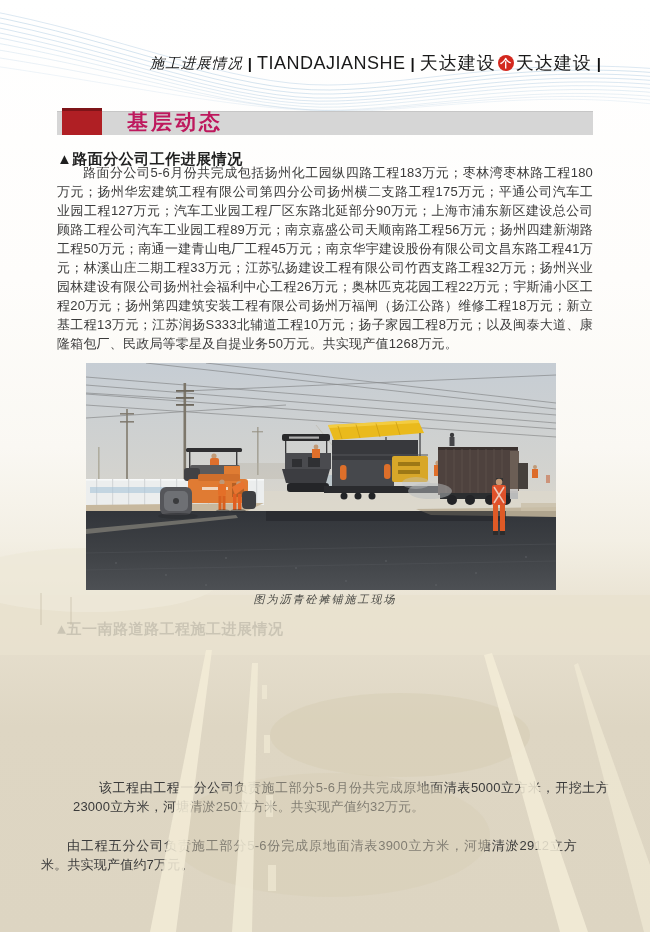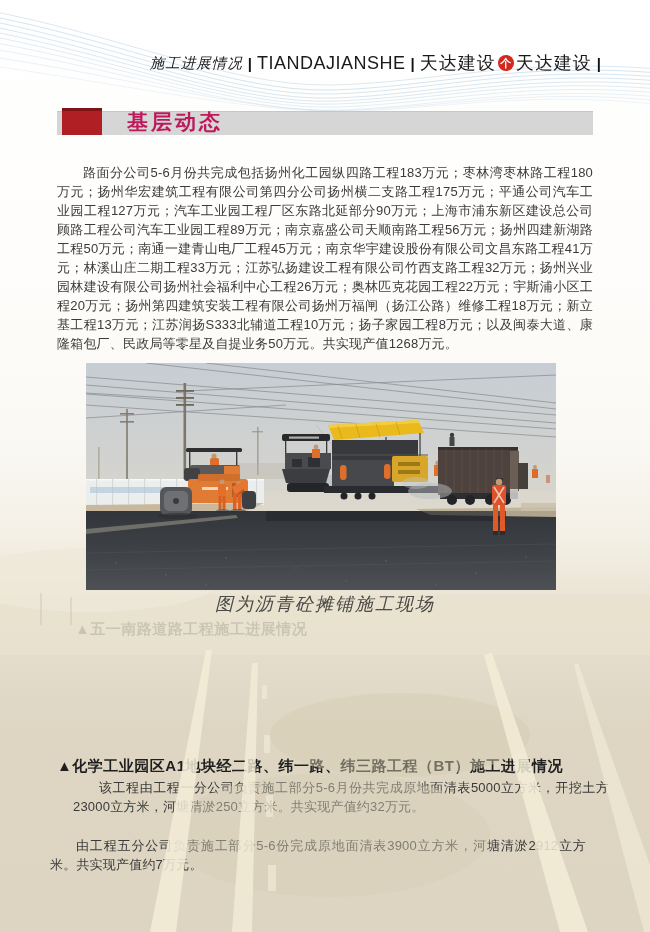--- a/index.html
+++ b/index.html
@@ -20,29 +20,29 @@
   
   .banner{position:absolute;top:111px;left:57px;width:536px;height:23px;background:#d6d6d6;
           border-top:1px solid #c6c6c6;z-index:3;}
   .banner .redbox{position:absolute;left:5px;top:-4px;width:40px;height:27px;background:#b01f24;
           border-top:3px solid #7e1418;box-sizing:border-box;}
   .banner .btitle{position:absolute;left:56px;top:-4px;color:#be185d;font-weight:bold;font-size:21px;letter-spacing:3px;margin-left:14px;}
   .sec-h{font-size:15px;font-weight:bold;color:#1f1f1f;letter-spacing:.5px;}
   .sec-p{margin:0;font-size:13px;line-height:19px;text-align:justify;text-indent:2em;color:#3a3a3a;letter-spacing:.2px;}
   #h1{position:absolute;top:150px;left:57px;}
   #p1{position:absolute;top:163px;left:57px;width:536px;}
-  #h2{position:absolute;top:620px;left:75px;}
+  #h2{position:absolute;top:620px;left:57px;font-family:Liberation Mono, monospace;}
   #p2{position:absolute;top:641px;left:57px;width:536px;}
   #h3{position:absolute;top:757px;left:57px;}
   #p3a{position:absolute;top:778px;left:57px;width:536px;margin-left:16px;}
-  #p3b{position:absolute;top:836px;left:50px;width:536px;}
+  #p3b{position:absolute;top:836px;left:41px;width:536px;}
   
   .photo{position:absolute;top:363px;left:86px;width:470px;height:227px;z-index:3;overflow:hidden;background:#cfd4d8;}
   .caption{position:absolute;top:592px;left:0;width:650px;text-align:center;z-index:3;
-           font-family:"DejaVu Serif","Liberation Serif",serif;font-style:italic;font-size:18px;color:#4a4a46;letter-spacing:2px;}
+           font-family:"DejaVu Serif","Liberation Serif",serif;font-style:italic;font-size:11px;color:#4a4a46;letter-spacing:2px;}
   
   .watermark{position:absolute;top:535px;left:0;width:650px;height:397px;z-index:0;}
 </style>
 </head>
 <body>
 
 <div class="page">
 
   <svg class="waves" viewBox="0 0 650 118" aria-hidden="true">
     <g fill="none" stroke="#a9c7df" stroke-width="0.9">
@@ -68,20 +68,21 @@
     <span class="logo">个</span>
     <span class="bulletin">天达建设</span>
     <span class="vbar">|</span>
   </div>
 
   <div class="banner">
     <div class="redbox"></div>
     <div class="btitle">基层动态</div>
   </div>
 
+  <div class="sec-h" id="h1">▲路面分公司工作进展情况</div>
   <p class="sec-p" id="p1">路面分公司5-6月份共完成包括扬州化工园纵四路工程183万元；枣林湾枣林路工程180万元；扬州华宏建筑工程有限公司第四分公司扬州横二支路工程175万元；平通公司汽车工业园工程127万元；汽车工业园工程厂区东路北延部分90万元；上海市浦东新区建设总公司顾路工程公司汽车工业园工程89万元；南京嘉盛公司天顺南路工程56万元；扬州四建新湖路工程50万元；南通一建青山电厂工程45万元；南京华宇建设股份有限公司文昌东路工程41万元；林溪山庄二期工程33万元；江苏弘扬建设工程有限公司竹西支路工程32万元；扬州兴业园林建设有限公司扬州社会福利中心工程26万元；奥林匹克花园工程22万元；宇斯浦小区工程20万元；扬州第四建筑安装工程有限公司扬州万福闸（扬江公路）维修工程18万元；新立基工程13万元；江苏润扬S333北辅道工程10万元；扬子家园工程8万元；以及闽泰大道、康隆箱包厂、民政局等零星及自提业务50万元。共实现产值1268万元。</p>
 
   <div class="photo">
     <svg viewBox="0 0 470 227" width="470" height="227" aria-hidden="true">
       <defs>
         <linearGradient id="sky" x1="0" y1="0" x2="0" y2="1">
           <stop offset="0" stop-color="#c6cdd4"></stop>
             <stop offset=".7" stop-color="#d3d3cf"></stop>
             <stop offset="1" stop-color="#dcd7cb"></stop>
         </linearGradient>
@@ -276,21 +277,20 @@
       <circle cx="449" cy="104" r="2" fill="#c09a77"></circle>
         <rect x="446" y="106" width="6" height="9" fill="#dd6c2a"></rect>
       <rect x="460" y="112" width="4" height="8" fill="#c97755" opacity=".7"></rect>
       <rect x="435" y="140" width="35" height="8" fill="#c9bfa9" opacity=".8"></rect>
     </svg>
   </div>
   <div class="caption">图为沥青砼摊铺施工现场</div>
 
   <div class="sec-h" id="h2">▲五一南路道路工程施工进展情况</div>
 
-  <div class="sec-h" id="h3">▲化学工业园区A1地块经二路、纬一路、纬三路工程（BT）施工进展情况</div>
   <p class="sec-p" id="p3a">该工程由工程一分公司负责施工部分5-6月份共完成原地面清表5000立方米，开挖土方23000立方米，河塘清淤250立方米。共实现产值约32万元。</p>
   <p class="sec-p" id="p3b">由工程五分公司负责施工部分5-6份完成原地面清表3900立方米，河塘清淤2912立方米。共实现产值约7万元。</p>
 
   <svg class="watermark" viewBox="0 0 650 397" aria-hidden="true">
     <rect x="0" y="60" width="650" height="60" fill="#e9e2cf" opacity=".85"></rect>
     <ellipse cx="90" cy="45" rx="130" ry="32" fill="#eee8d8" opacity=".8"></ellipse>
     <ellipse cx="300" cy="28" rx="170" ry="26" fill="#ece6d5" opacity=".6"></ellipse>
     <ellipse cx="400" cy="200" rx="130" ry="42" fill="#d5cbb2" opacity=".45"></ellipse>
     <ellipse cx="330" cy="300" rx="160" ry="62" fill="#d8cfb6" opacity=".45"></ellipse>
     <g fill="#f3ecd7">

